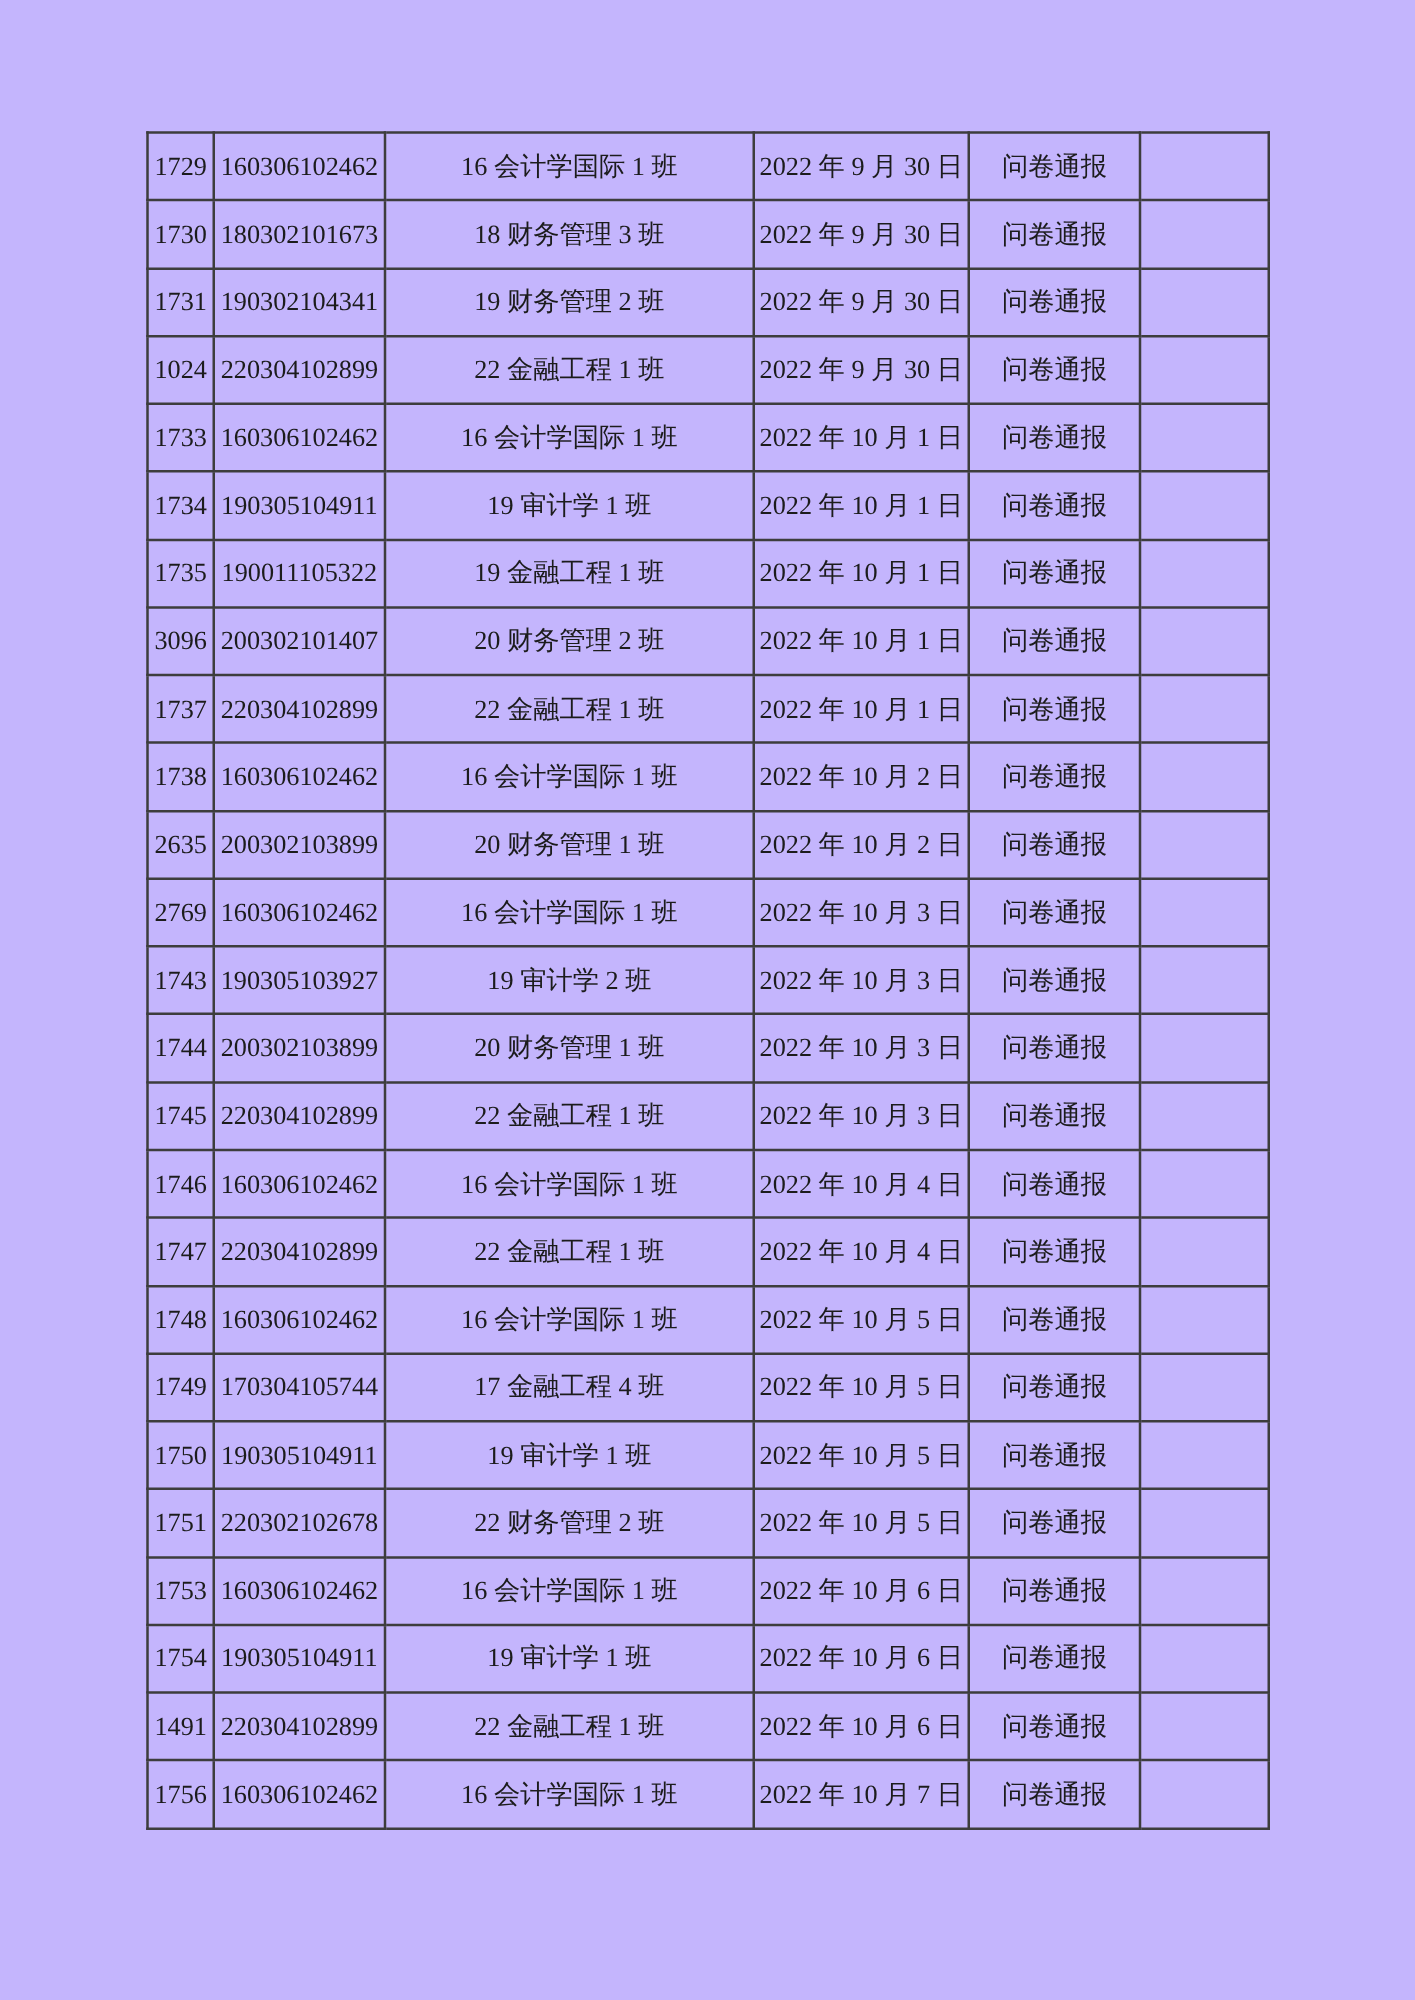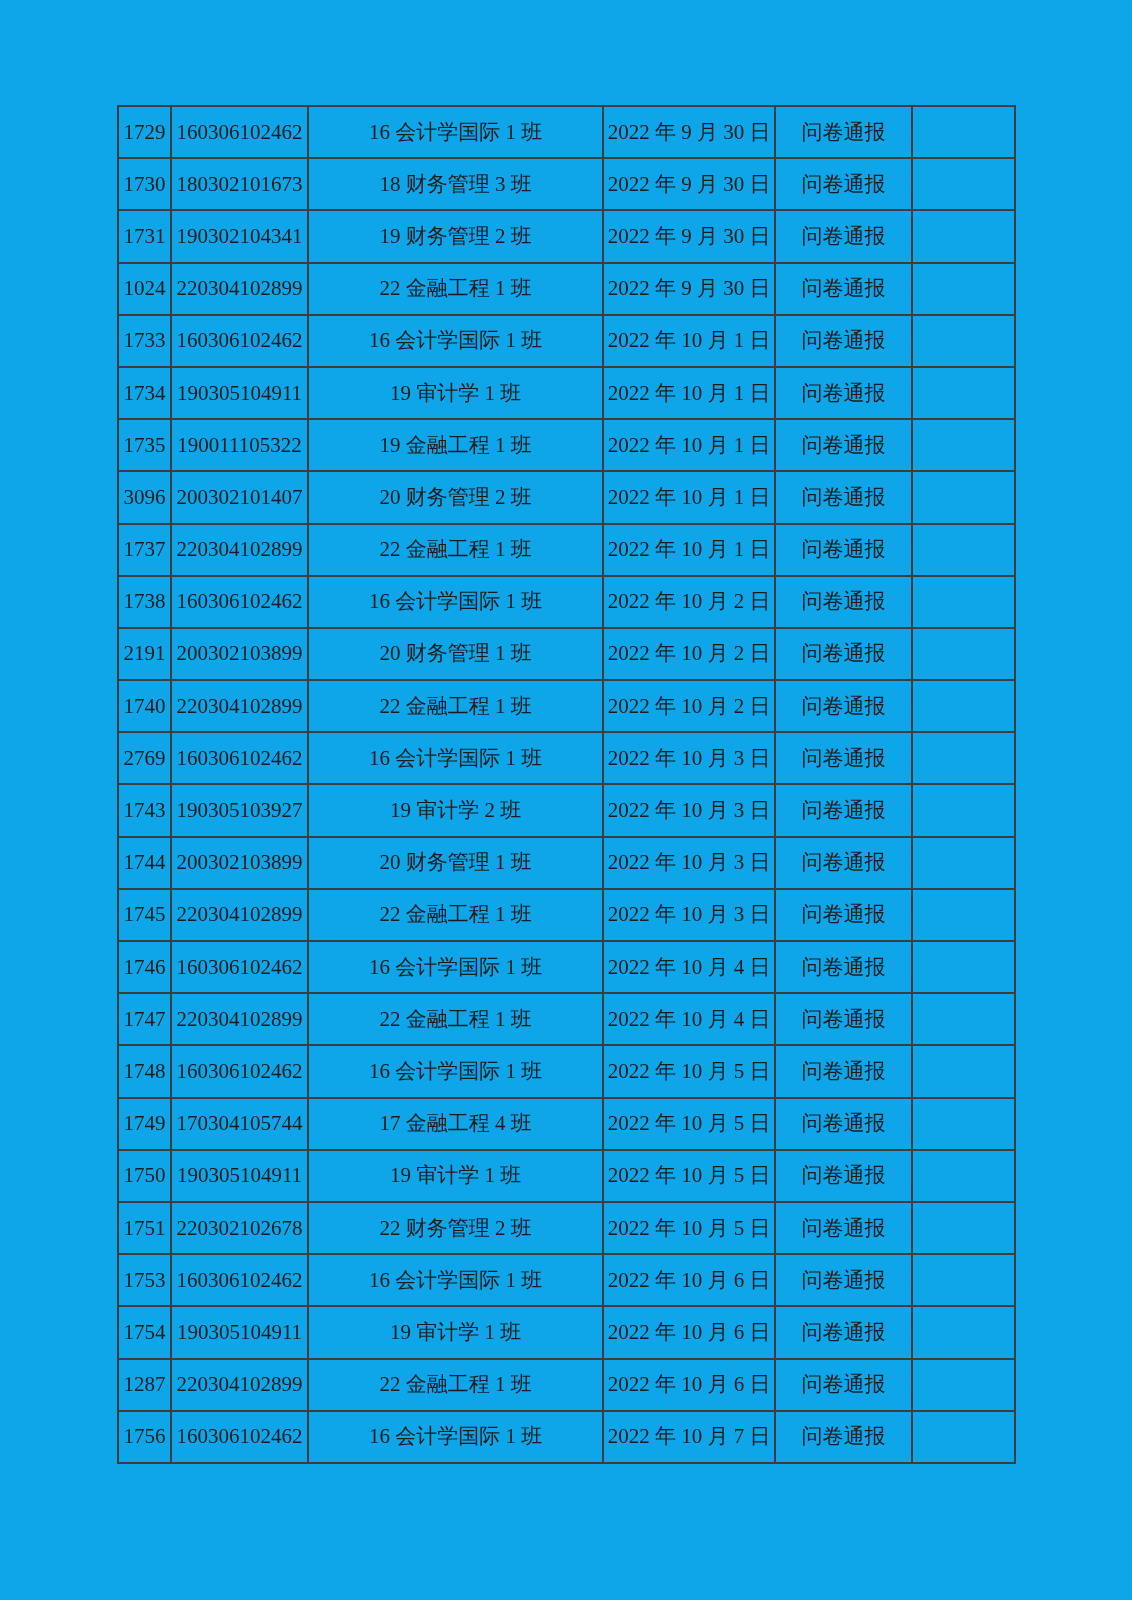--- a/index.html
+++ b/index.html
@@ -4,21 +4,21 @@
 <style>
   html, body {
     margin: 0;
     padding: 0;
     background: #ffffff;
   }
   .page {
     position: relative;
     width: 1132px;
     height: 1600px;
-    background: #0ea5e9;
+    background: #c4b5fd;
     font-family: "Liberation Serif", "DejaVu Serif", serif;
     overflow: hidden;
   }
   table.records {
     position: absolute;
     left: 117px;
     top: 105px;
     width: 897px;
     height: 1359px;
     border-collapse: collapse;
@@ -131,31 +131,23 @@
   </tr>
         <tr>
     <td>1738</td>
     <td>160306102462</td>
     <td>16 会计学国际 1 班</td>
     <td>2022 年 10 月 2 日</td>
     <td>问卷通报</td>
     <td></td>
   </tr>
         <tr>
-    <td>2191</td>
+    <td>2635</td>
     <td>200302103899</td>
     <td>20 财务管理 1 班</td>
-    <td>2022 年 10 月 2 日</td>
-    <td>问卷通报</td>
-    <td></td>
-  </tr>
-        <tr>
-    <td>1740</td>
-    <td>220304102899</td>
-    <td>22 金融工程 1 班</td>
     <td>2022 年 10 月 2 日</td>
     <td>问卷通报</td>
     <td></td>
   </tr>
         <tr>
     <td>2769</td>
     <td>160306102462</td>
     <td>16 会计学国际 1 班</td>
     <td>2022 年 10 月 3 日</td>
     <td>问卷通报</td>
@@ -243,21 +235,21 @@
   </tr>
         <tr>
     <td>1754</td>
     <td>190305104911</td>
     <td>19 审计学 1 班</td>
     <td>2022 年 10 月 6 日</td>
     <td>问卷通报</td>
     <td></td>
   </tr>
         <tr>
-    <td>1287</td>
+    <td>1491</td>
     <td>220304102899</td>
     <td>22 金融工程 1 班</td>
     <td>2022 年 10 月 6 日</td>
     <td>问卷通报</td>
     <td></td>
   </tr>
         <tr>
     <td>1756</td>
     <td>160306102462</td>
     <td>16 会计学国际 1 班</td>

